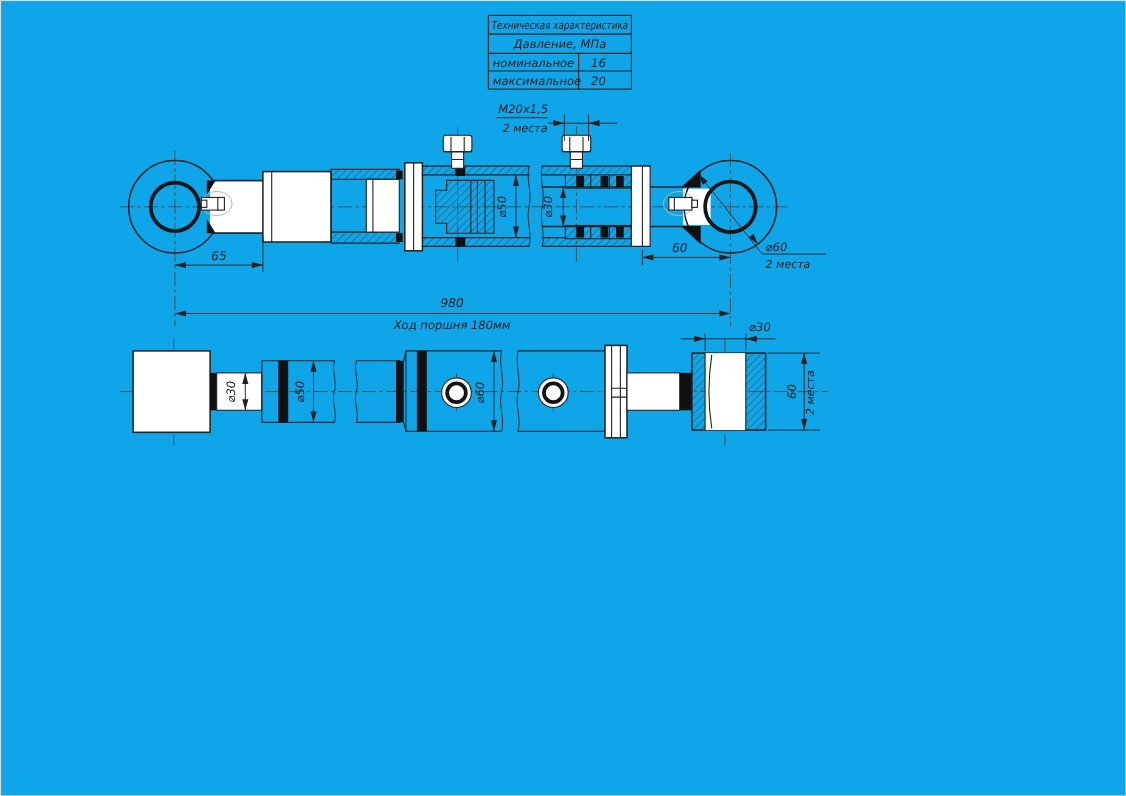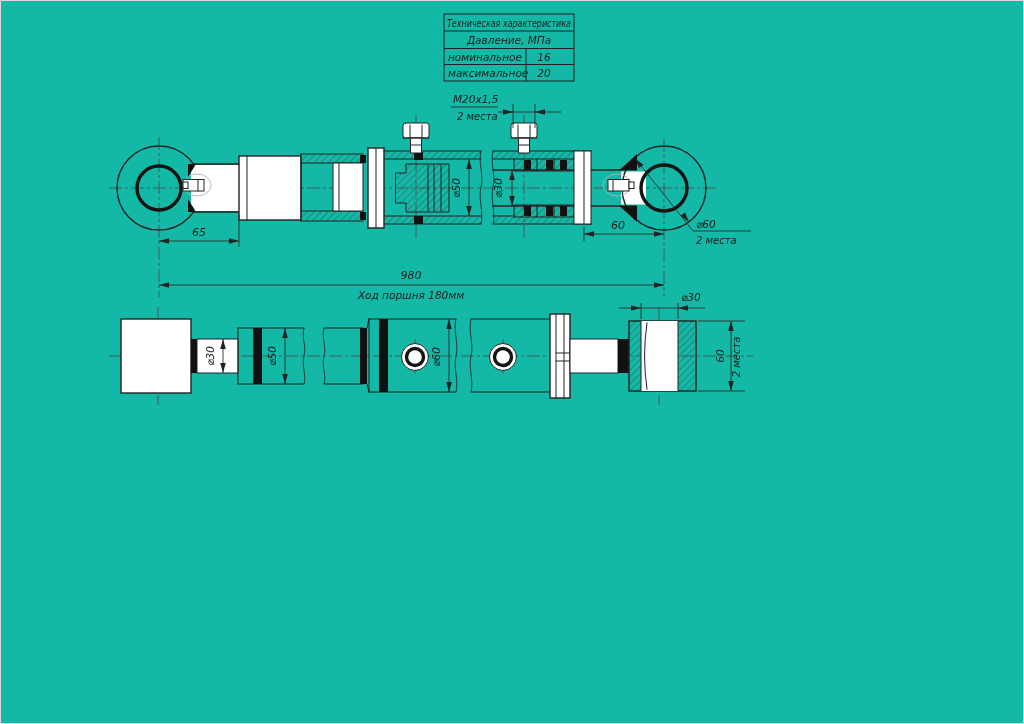--- a/index.html
+++ b/index.html
@@ -1,17 +1,17 @@
 <!DOCTYPE html>
 <html><head>
 <meta charset="utf-8">
 <style>
   html,body{margin:0;padding:0;background:#f4f4f4;}
   #sheet{
-    position:relative;width:1024px;height:724px;background:#14b8a6;
+    position:relative;width:1024px;height:724px;background:#0ea5e9;
     border:1px solid #d9d9d9;box-sizing:border-box;overflow:hidden;
     font-family:"DejaVu Sans",sans-serif;
   }
   svg{position:absolute;left:0;top:0;}
   svg text{
     font-family:"DejaVu Sans",sans-serif;
     font-style:italic;
     fill:#1c1c1c;
   }
   .t10{font-size:10px;}

